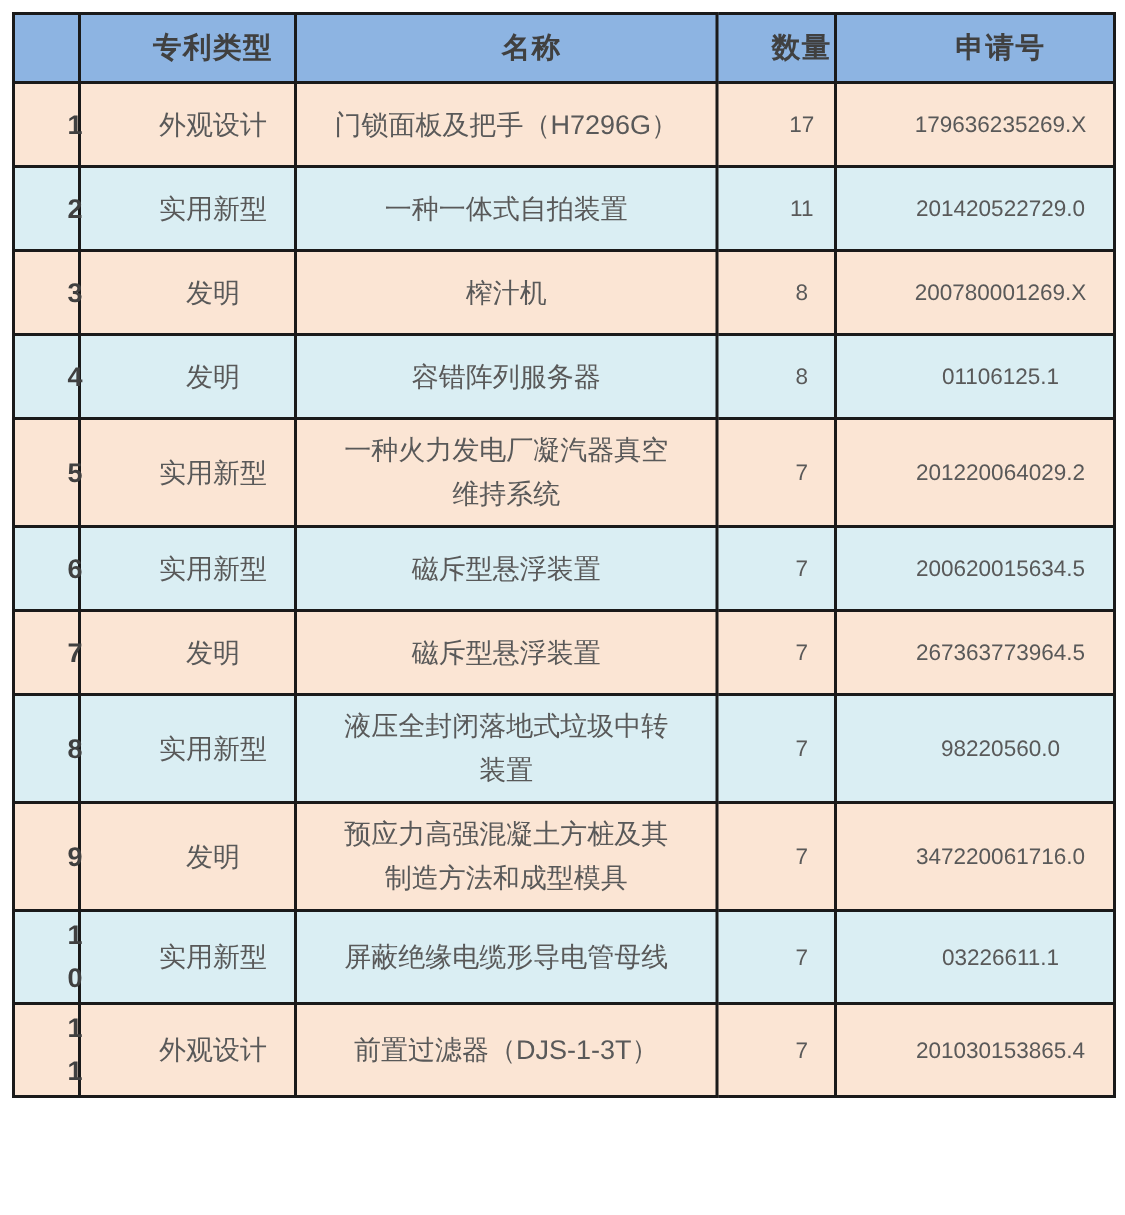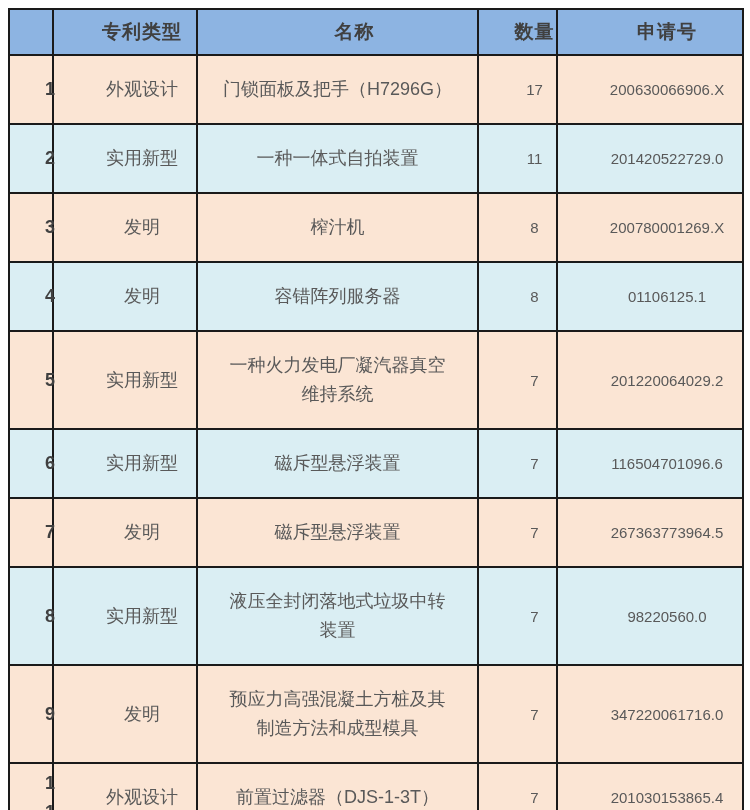--- a/index.html
+++ b/index.html
@@ -57,21 +57,21 @@
   }
   tbody tr.row-odd td  { background: var(--row-odd); }
   tbody tr.row-even td { background: var(--row-even); }
 
   td.col-no {
     font-weight: bold;
     font-size: 18px;
     color: var(--heading-text);
   }
   td.col-name {
-    padding: 19px 24px;
+    padding: 6px 24px;
   }
   td.col-count, td.col-app {
     font-size: 15px;
   }
 </style>
 </head>
 <body>
 
 <table>
   <colgroup>
@@ -89,21 +89,21 @@
       <th>数量</th>
       <th>申请号</th>
     </tr>
   </thead>
   <tbody>
       <tr class="row-odd">
         <td class="col-no">1</td>
         <td class="col-type">外观设计</td>
         <td class="col-name">门锁面板及把手（H7296G）</td>
         <td class="col-count">17</td>
-        <td class="col-app">200630066906.X</td>
+        <td class="col-app">179636235269.X</td>
       </tr>
       <tr class="row-even">
         <td class="col-no">2</td>
         <td class="col-type">实用新型</td>
         <td class="col-name">一种一体式自拍装置</td>
         <td class="col-count">11</td>
         <td class="col-app">201420522729.0</td>
       </tr>
       <tr class="row-odd">
         <td class="col-no">3</td>
@@ -124,21 +124,21 @@
         <td class="col-type">实用新型</td>
         <td class="col-name">一种火力发电厂凝汽器真空维持系统</td>
         <td class="col-count">7</td>
         <td class="col-app">201220064029.2</td>
       </tr>
       <tr class="row-even">
         <td class="col-no">6</td>
         <td class="col-type">实用新型</td>
         <td class="col-name">磁斥型悬浮装置</td>
         <td class="col-count">7</td>
-        <td class="col-app">116504701096.6</td>
+        <td class="col-app">200620015634.5</td>
       </tr>
       <tr class="row-odd">
         <td class="col-no">7</td>
         <td class="col-type">发明</td>
         <td class="col-name">磁斥型悬浮装置</td>
         <td class="col-count">7</td>
         <td class="col-app">267363773964.5</td>
       </tr>
       <tr class="row-even">
         <td class="col-no">8</td>
@@ -147,20 +147,27 @@
         <td class="col-count">7</td>
         <td class="col-app">98220560.0</td>
       </tr>
       <tr class="row-odd">
         <td class="col-no">9</td>
         <td class="col-type">发明</td>
         <td class="col-name">预应力高强混凝土方桩及其制造方法和成型模具</td>
         <td class="col-count">7</td>
         <td class="col-app">347220061716.0</td>
       </tr>
+      <tr class="row-even">
+        <td class="col-no">10</td>
+        <td class="col-type">实用新型</td>
+        <td class="col-name">屏蔽绝缘电缆形导电管母线</td>
+        <td class="col-count">7</td>
+        <td class="col-app">03226611.1</td>
+      </tr>
       <tr class="row-odd">
         <td class="col-no">11</td>
         <td class="col-type">外观设计</td>
         <td class="col-name">前置过滤器（DJS-1-3T）</td>
         <td class="col-count">7</td>
         <td class="col-app">201030153865.4</td>
       </tr>
     </tbody>
 </table>
 

